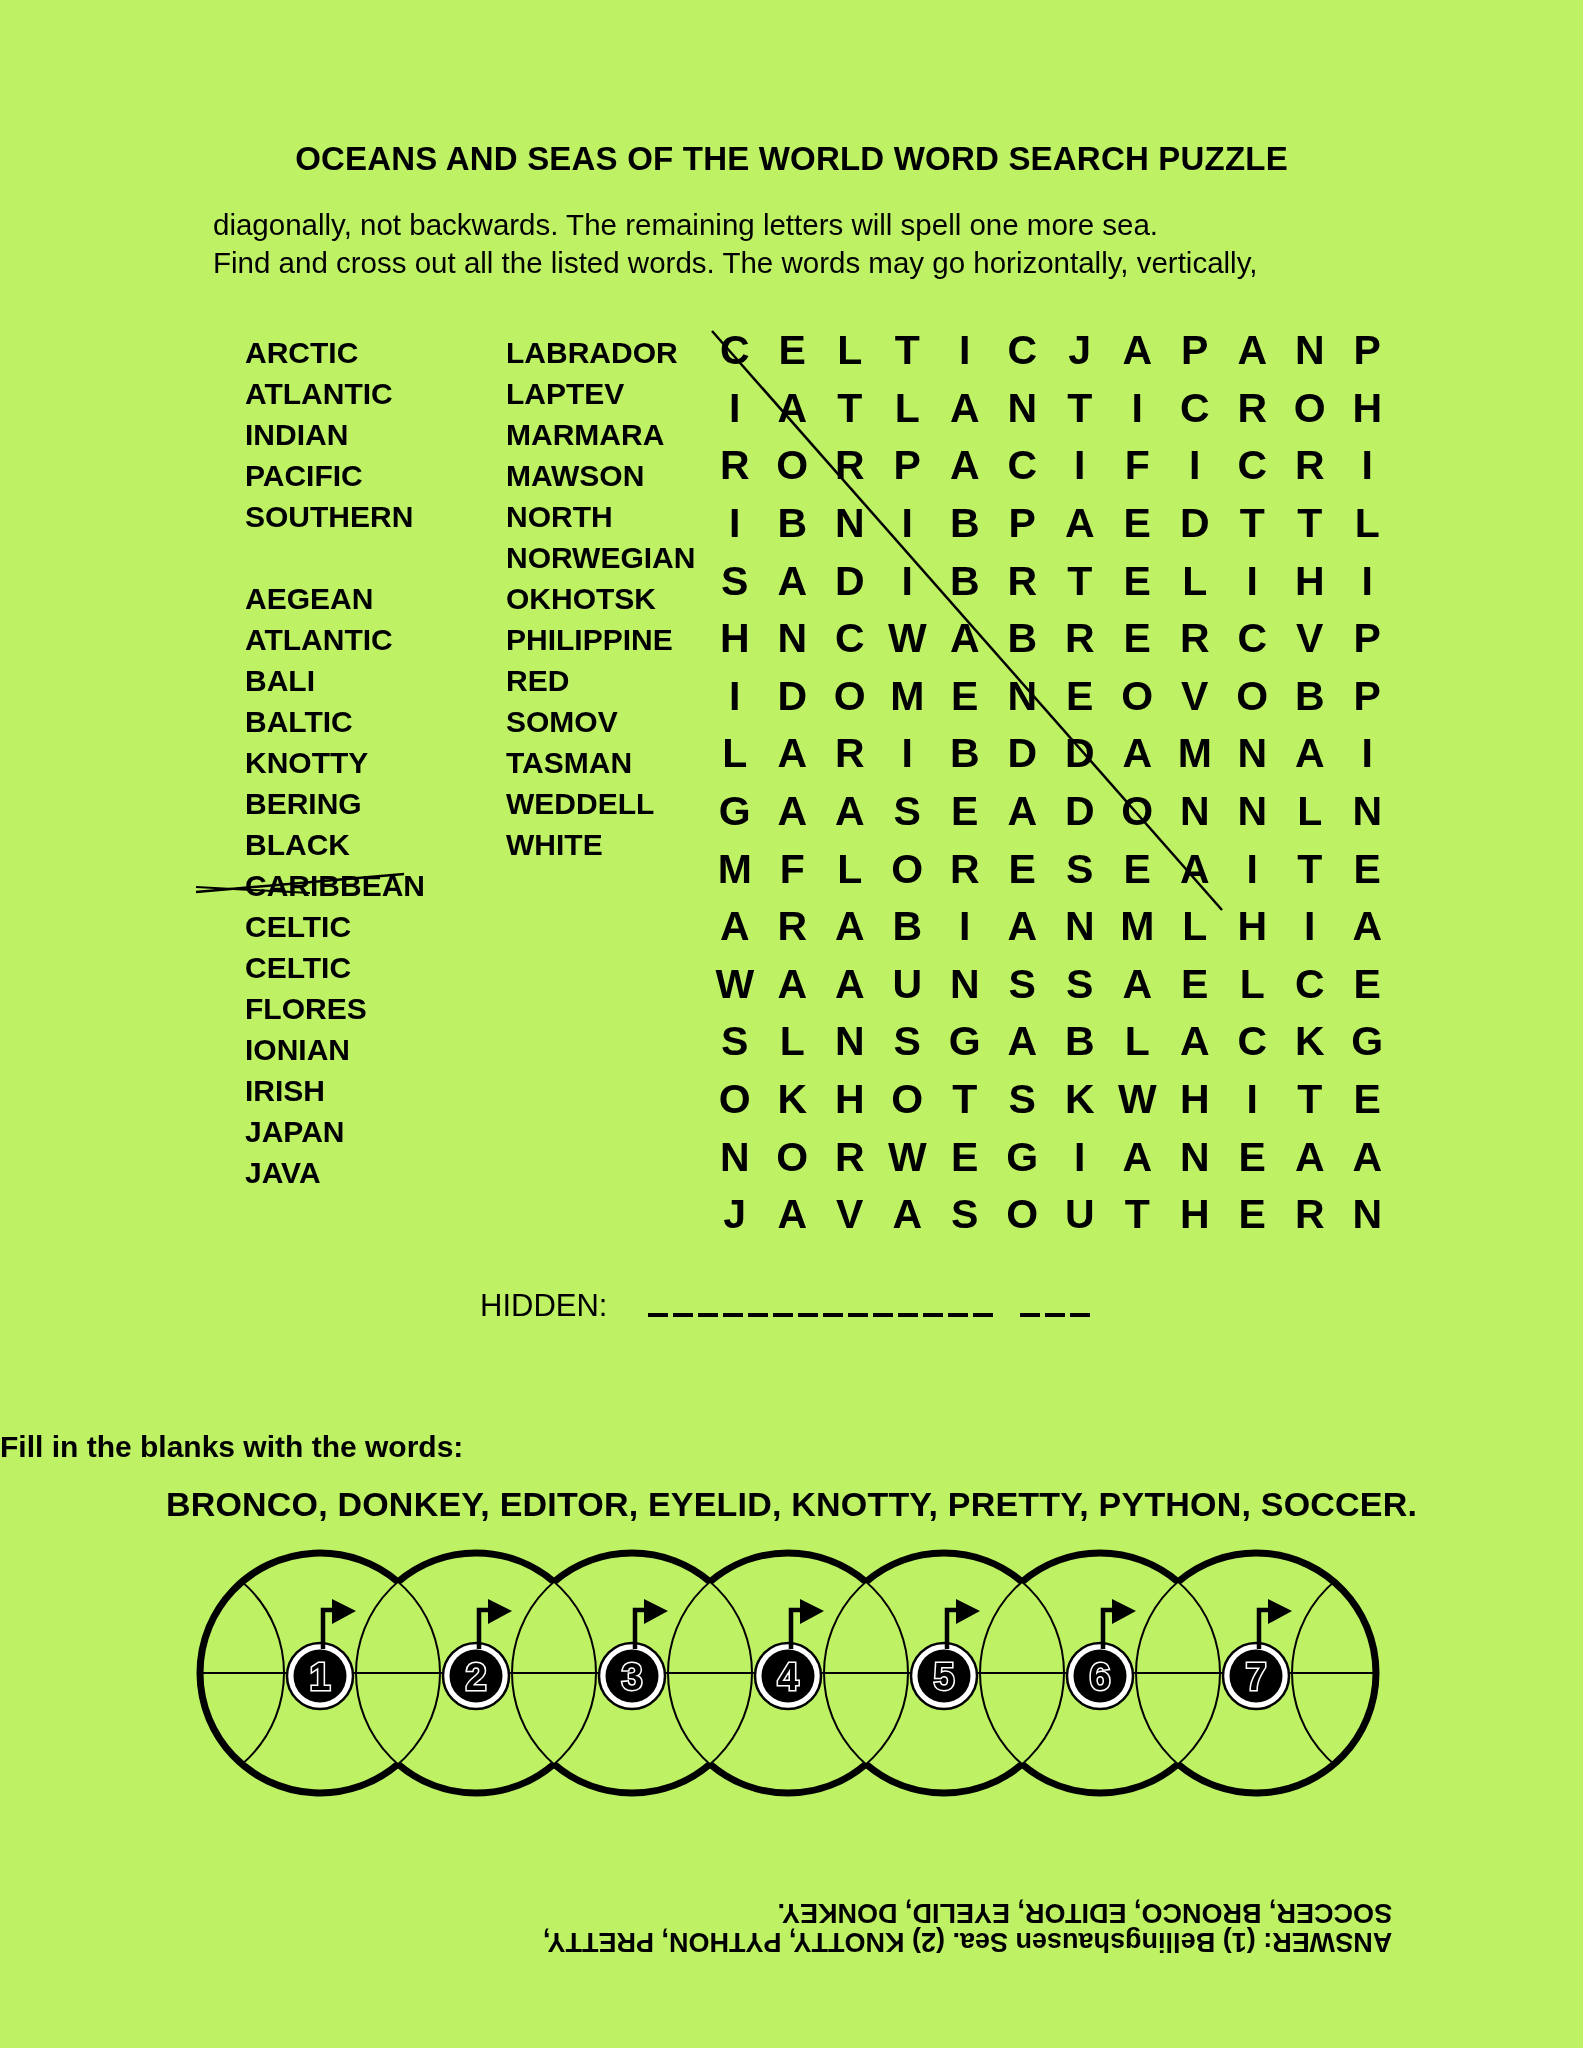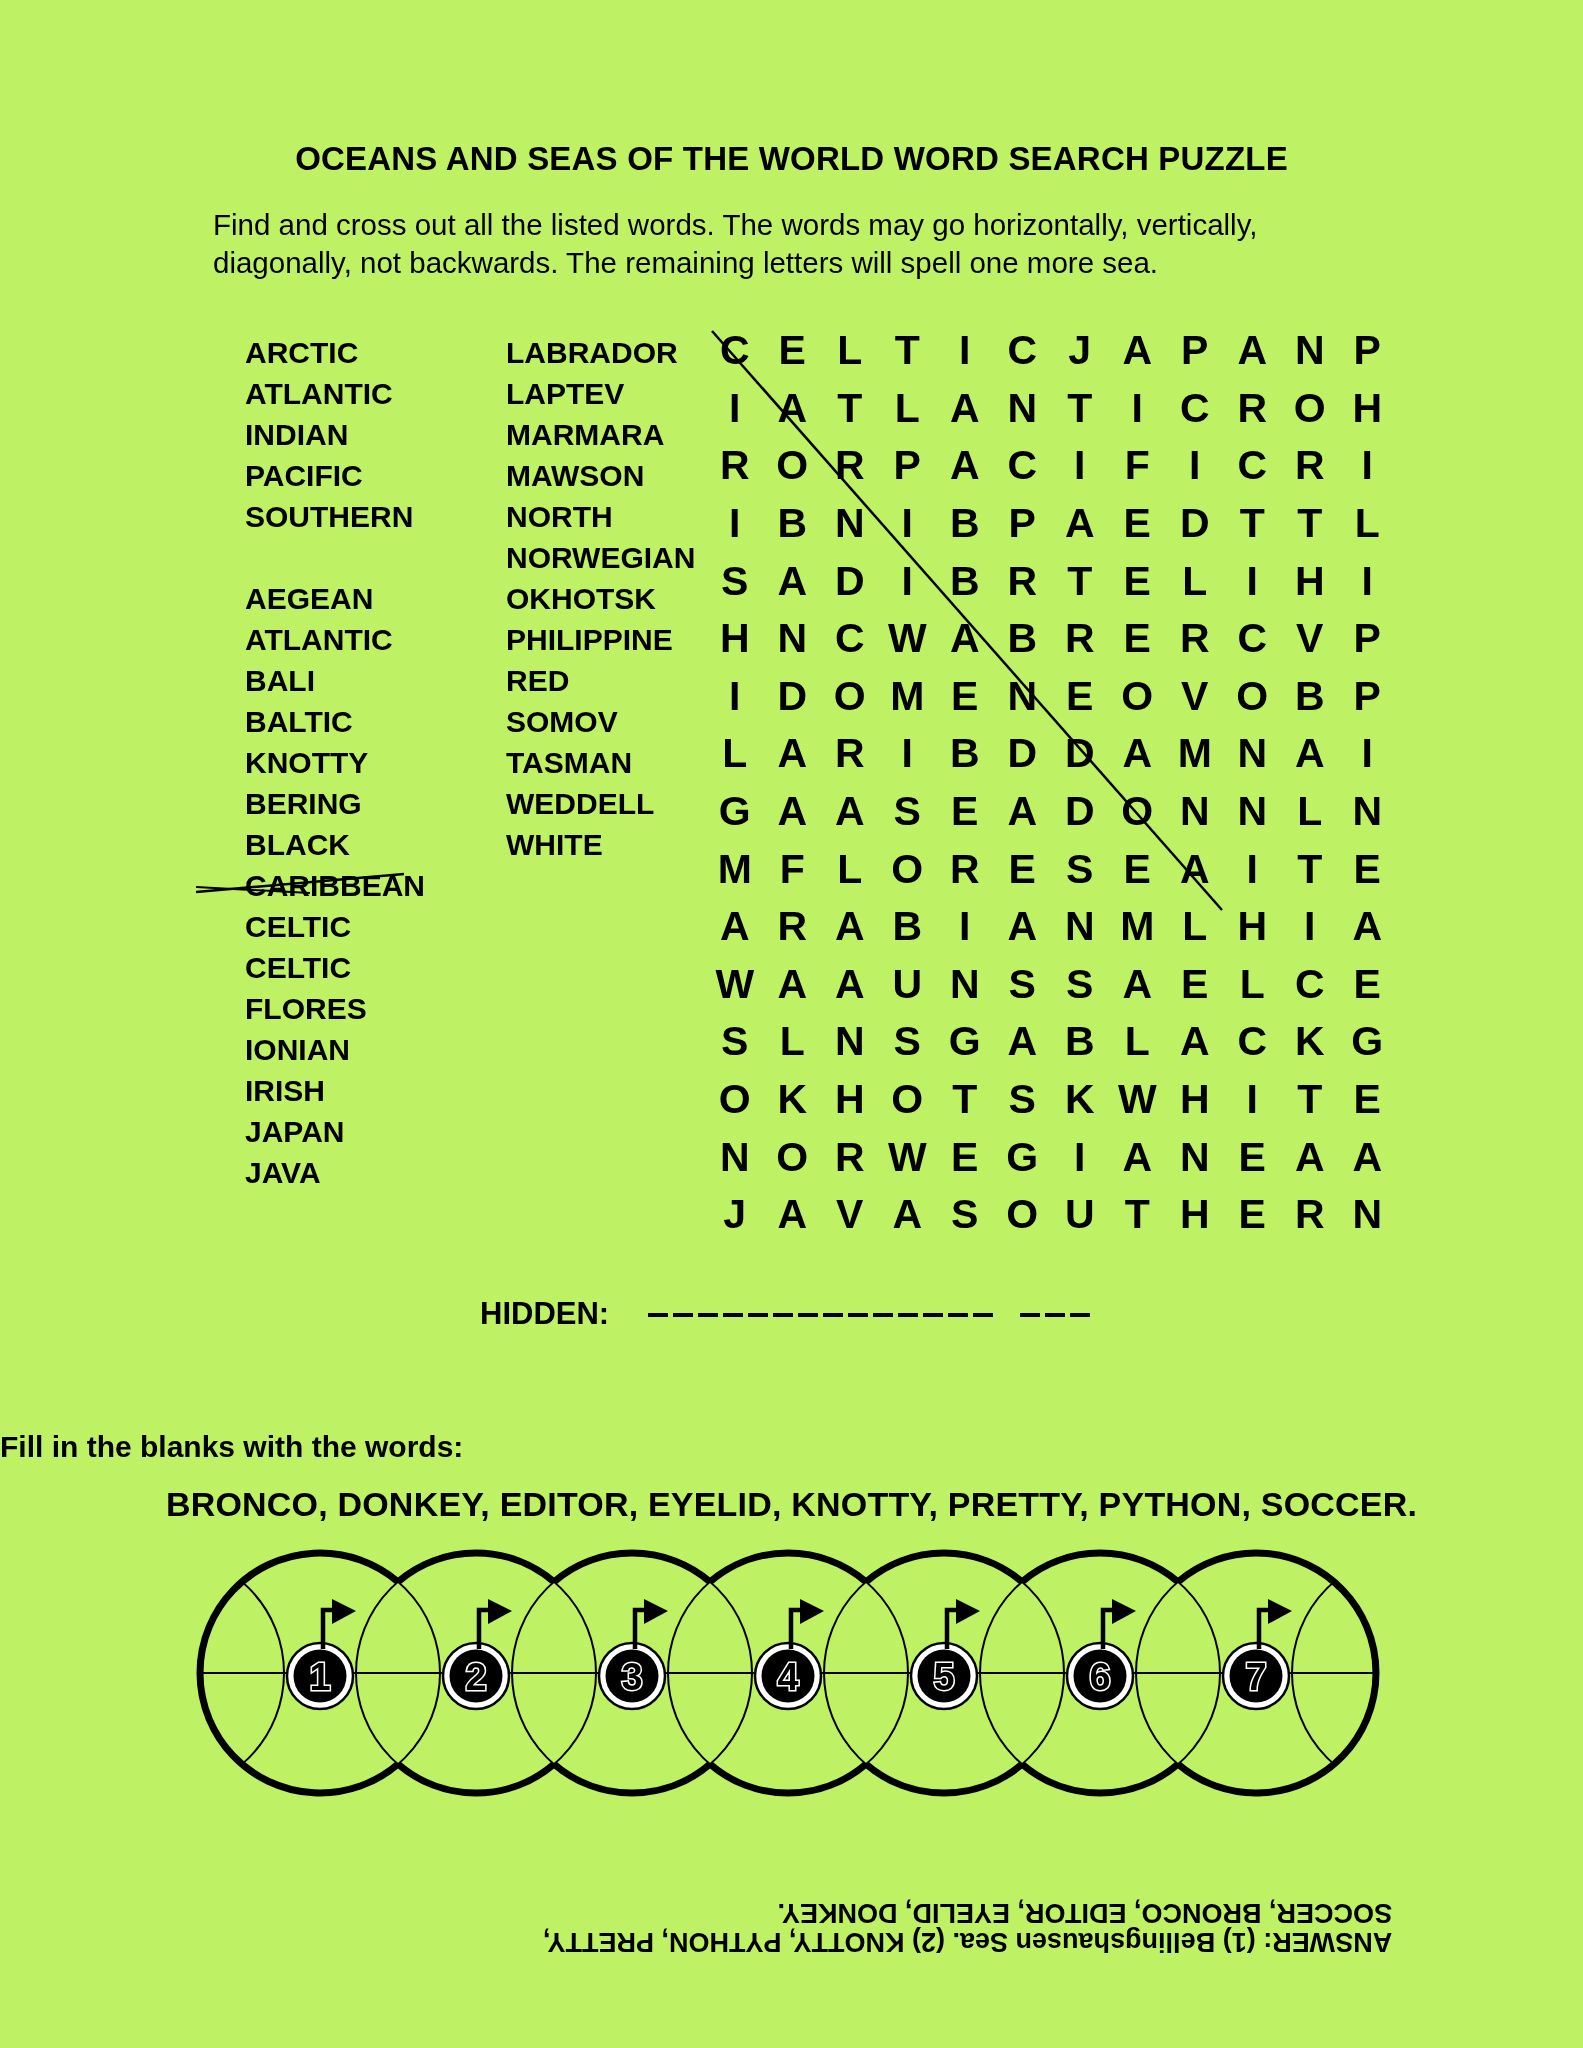--- a/index.html
+++ b/index.html
@@ -10,41 +10,41 @@
   .instructions{position:absolute;left:213px;top:206px;font-size:29.5px;line-height:38px;font-weight:400;}
   .word-col{position:absolute;top:332px;font-size:30px;font-weight:bold;line-height:41px;white-space:nowrap;margin-left:45px;}
   .word-col-1{left:200px;}
   .word-col-2{left:461px;}
   .wl-item{height:41px;}
   .letter-grid{position:absolute;left:706px;top:322px;width:690px;
                display:grid;grid-template-columns:repeat(12,57.5px);grid-auto-rows:57.6px;}
   .letter-cell{display:flex;align-items:center;justify-content:center;
                font-size:41px;font-weight:bold;}
   .overlay{position:absolute;left:0;top:0;width:1583px;height:2048px;pointer-events:none;}
-  .hidden-row{position:absolute;left:480px;top:1288px;font-size:31px;font-weight:bold;margin-top:8px;}
+  .hidden-row{position:absolute;left:480px;top:1288px;font-size:31px;font-weight:normal;}
   .hidden-blanks{position:absolute;left:648px;top:1313px;white-space:nowrap;font-size:0;}
   .blank-group{display:inline-block;margin-right:22px;}
   .blank-bar{display:inline-block;width:20px;height:3.5px;background:#000;margin-right:5px;}
   .fill-heading{position:absolute;left:0;top:1430px;width:100%;
                 font-size:30px;font-weight:bold;}
   .fill-words{position:absolute;left:0;top:1485px;width:100%;text-align:center;
               font-size:34px;font-weight:bold;letter-spacing:.2px;}
   .answer-block{position:absolute;right:191px;top:1898px;transform:rotate(180deg);
                 font-size:27px;font-weight:bold;line-height:29px;text-align:left;white-space:nowrap;}
 </style>
 </head>
 <body>
 
 <div class="page">
 
   <div class="title">OCEANS AND SEAS OF THE WORLD WORD SEARCH PUZZLE</div>
 
   <div class="instructions">
+    <div>diagonally, not backwards. The remaining letters will spell one more sea.</div>
     <div>Find and cross out all the listed words. The words may go horizontally, vertically,</div>
-    <div>diagonally, not backwards. The remaining letters will spell one more sea.</div>
   </div>
 
   <div class="word-col word-col-1">
       <div class="wl-item">ARCTIC</div>
       <div class="wl-item">ATLANTIC</div>
       <div class="wl-item">INDIAN</div>
       <div class="wl-item">PACIFIC</div>
       <div class="wl-item">SOUTHERN</div>
       <div class="wl-item">&nbsp;</div>
       <div class="wl-item">AEGEAN</div>

